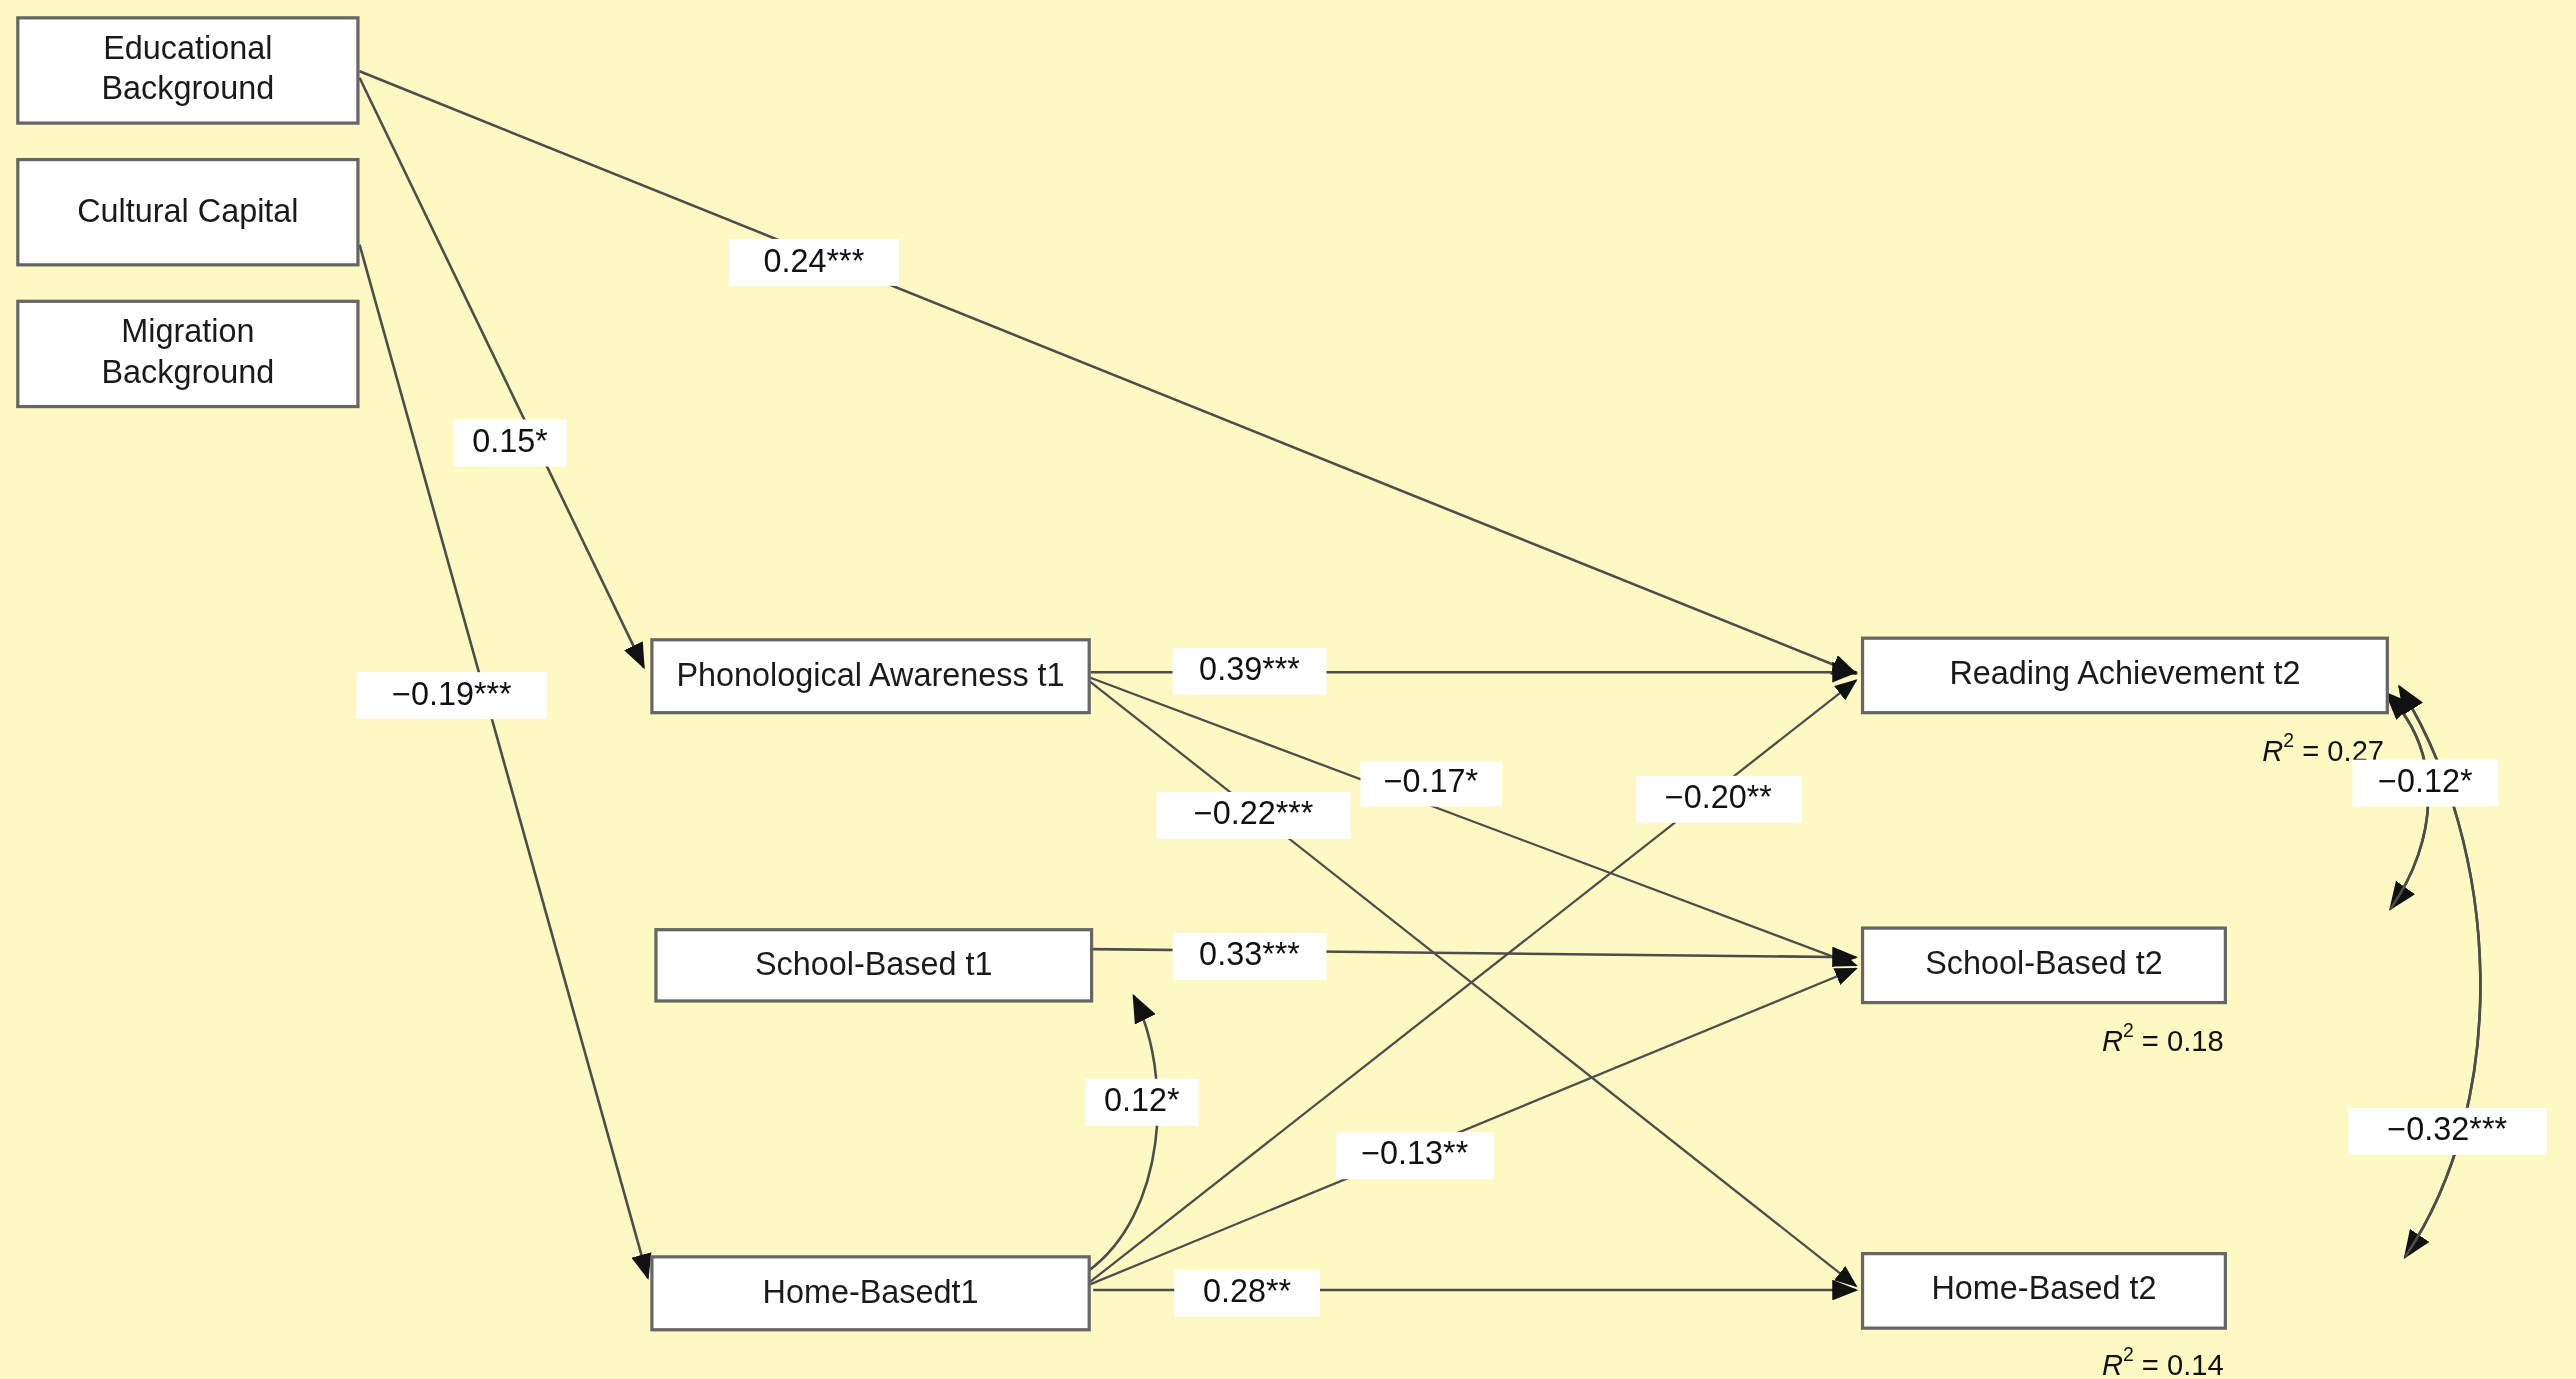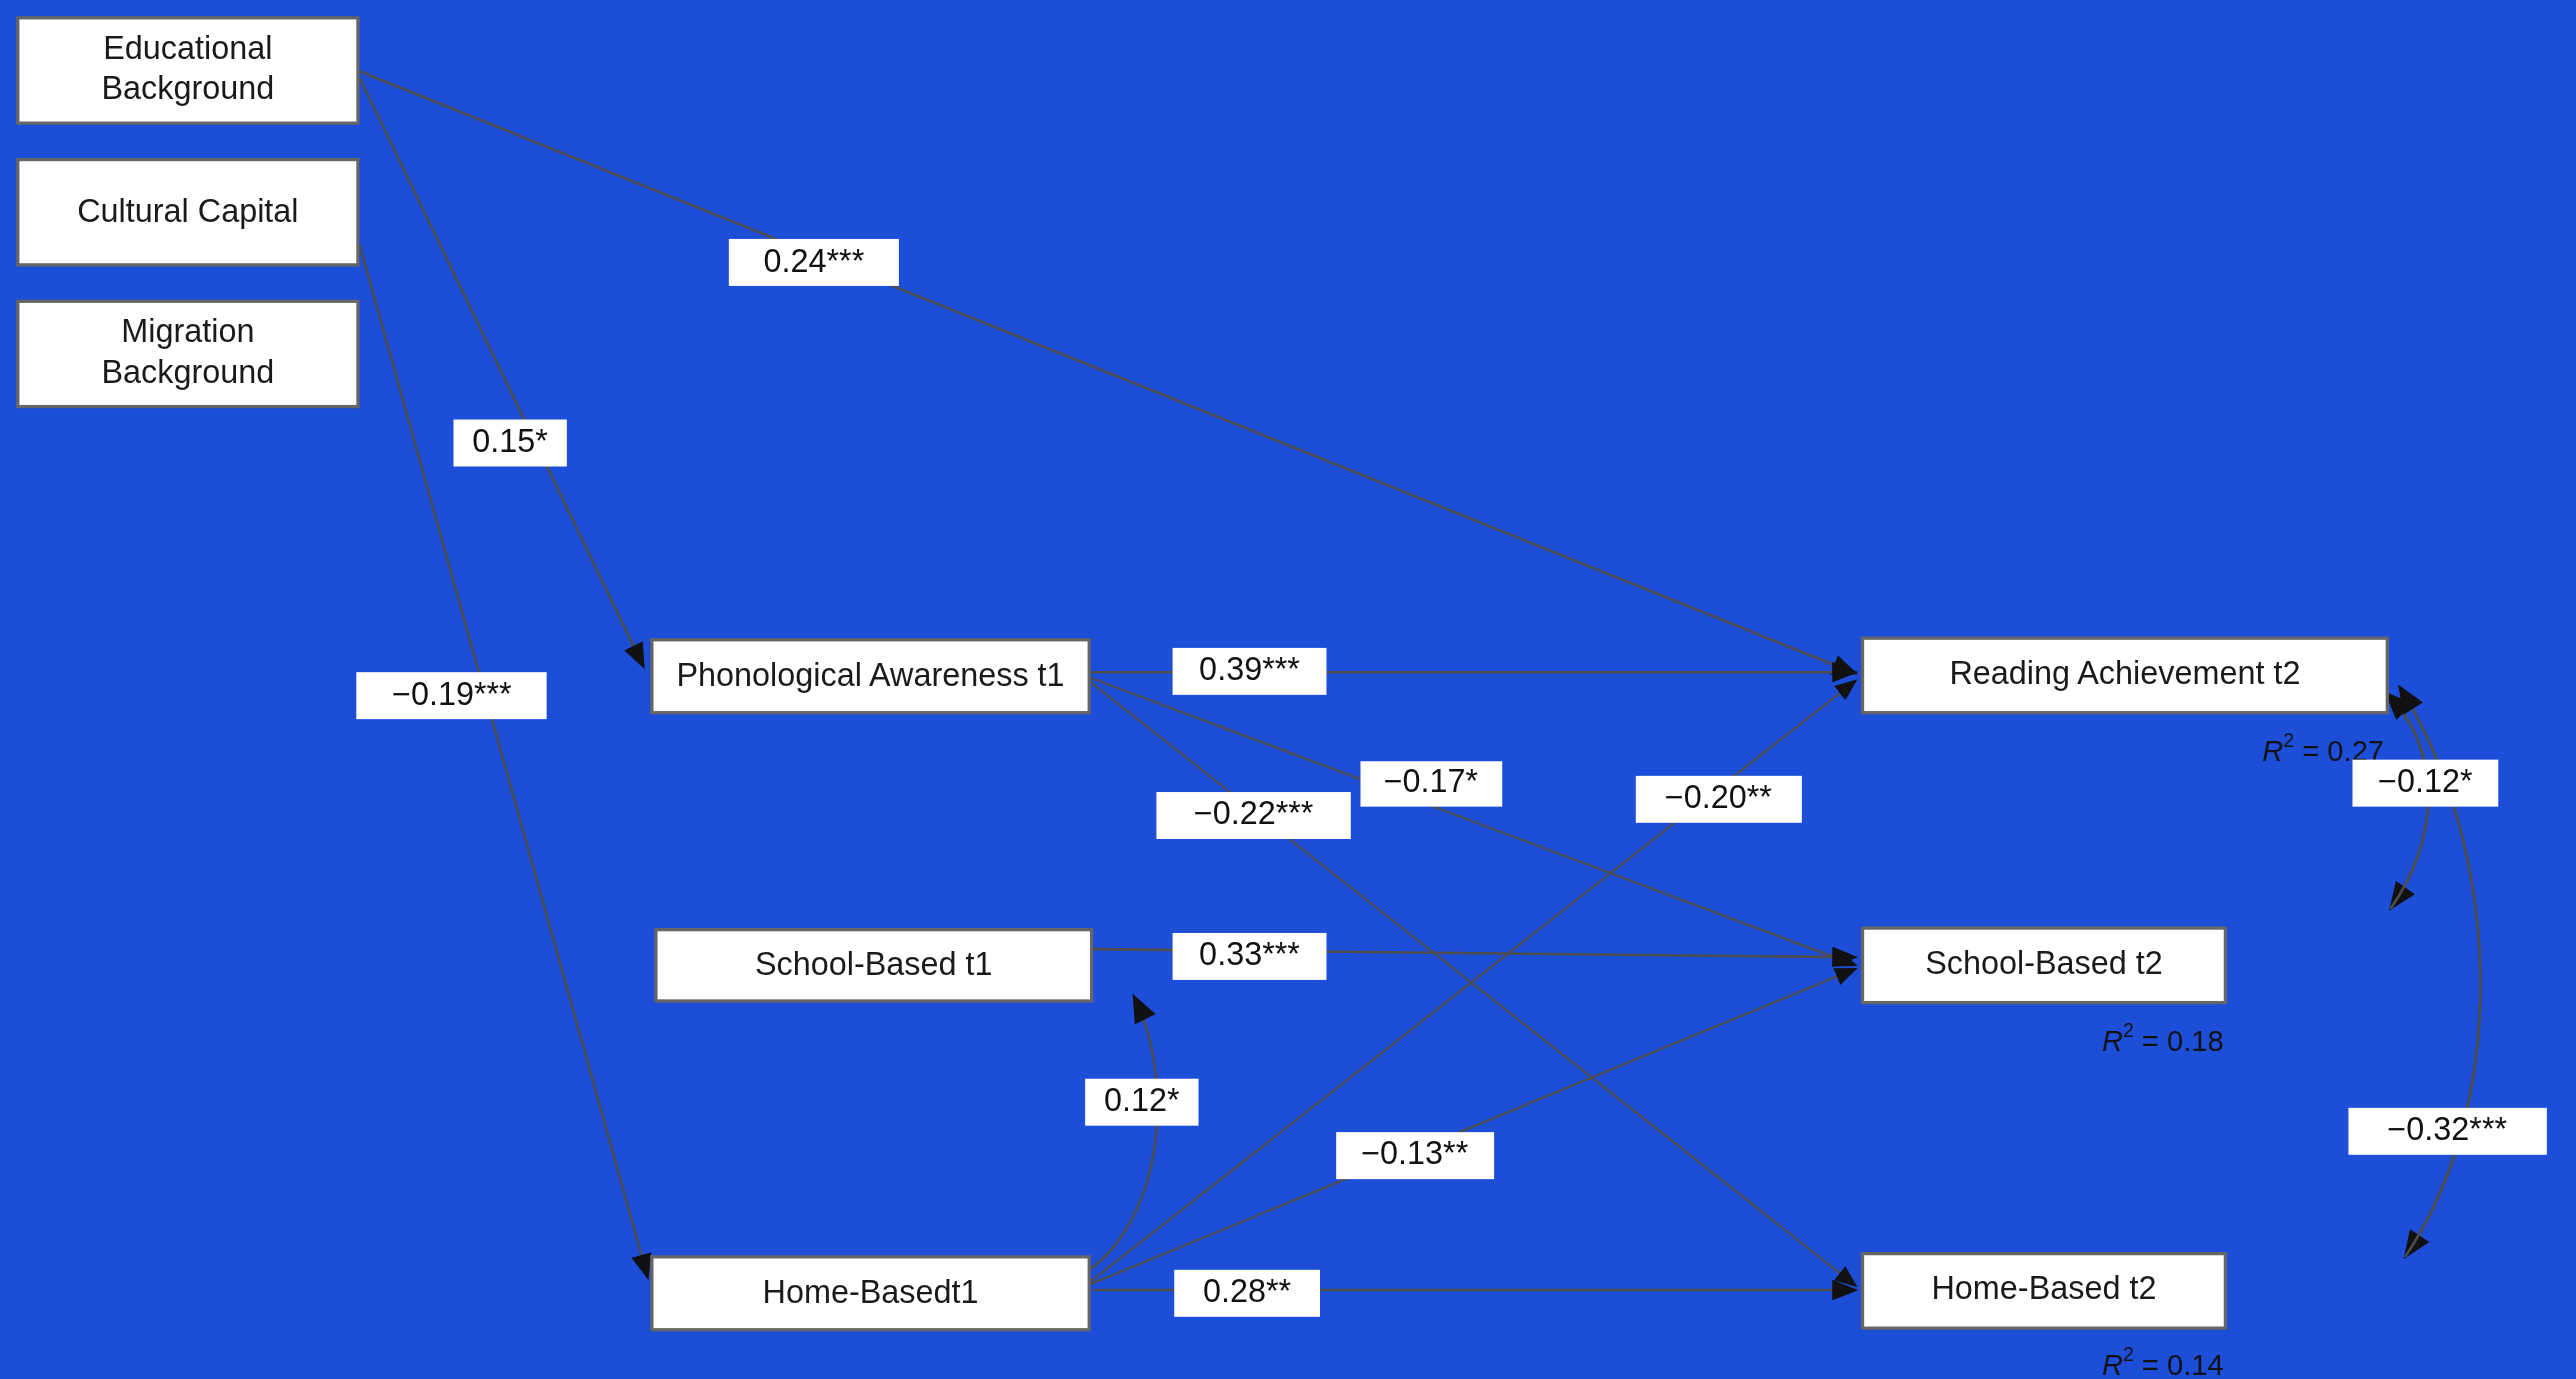--- a/index.html
+++ b/index.html
@@ -10,21 +10,21 @@
   body {
     width: 2576px;
     height: 1380px;
     font-family: "Liberation Sans", sans-serif;
     overflow: hidden;
   }
   #diagram-root {
     position: relative;
     width: 2576px;
     height: 1380px;
-    background: #1d4ed8;
+    background: #fef9c3;
   }
   svg#path-diagram {
     display: block;
     width: 2576px;
     height: 1380px;
   }
   .node-rect {
     fill: #ffffff;
     stroke: #666666;
     stroke-width: 4;

